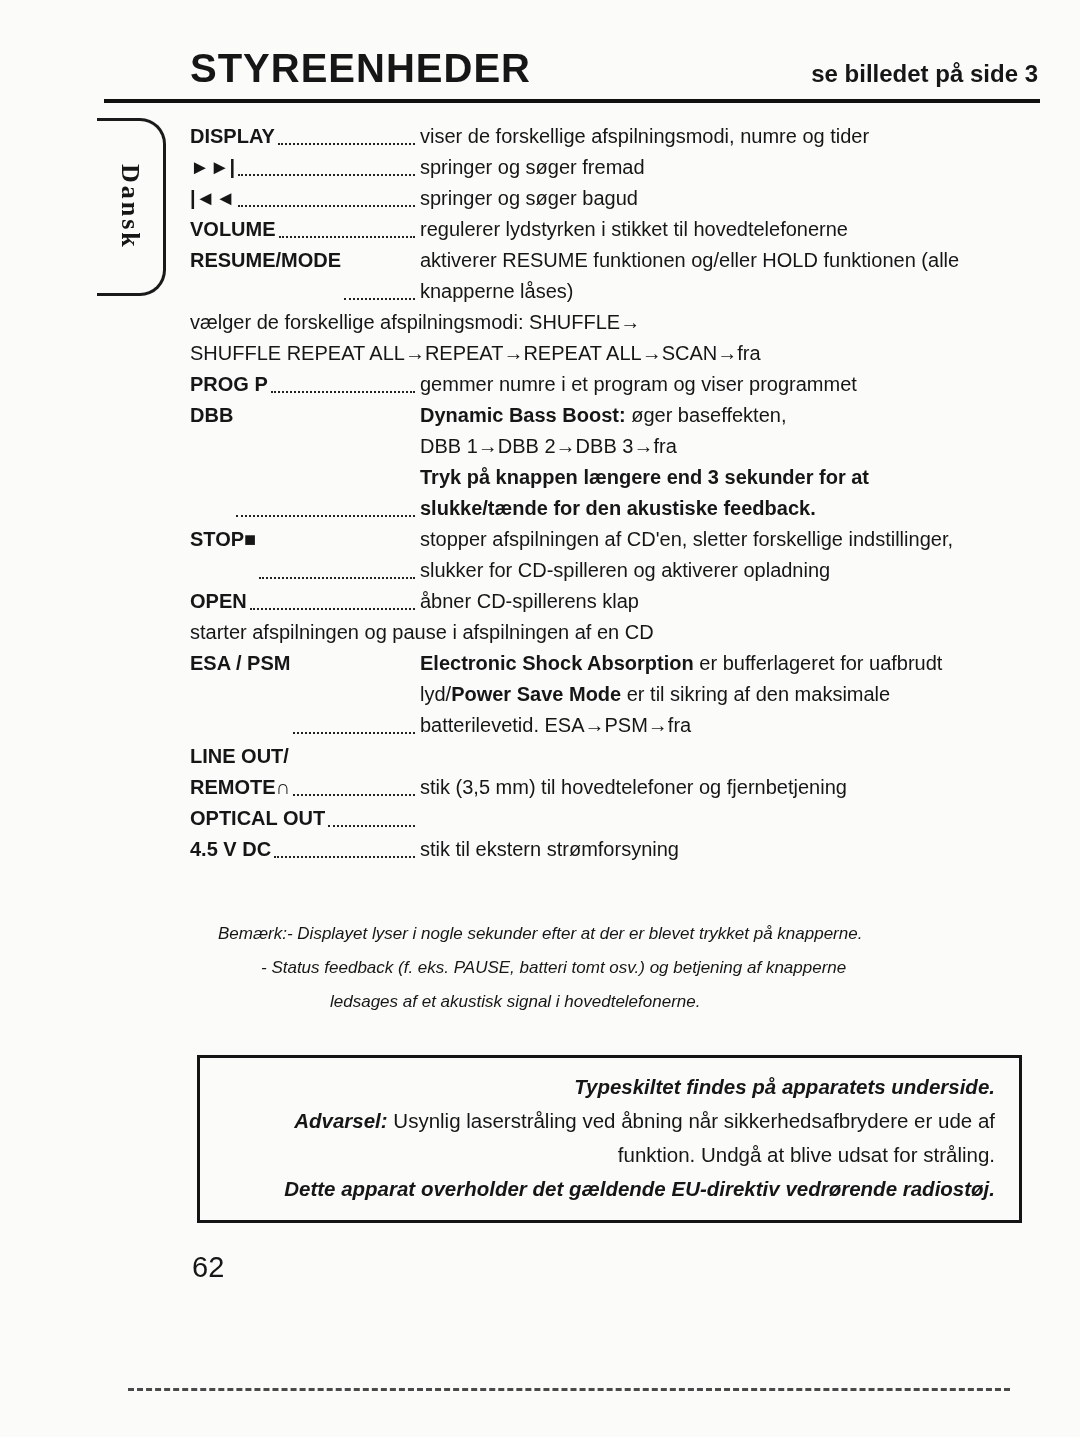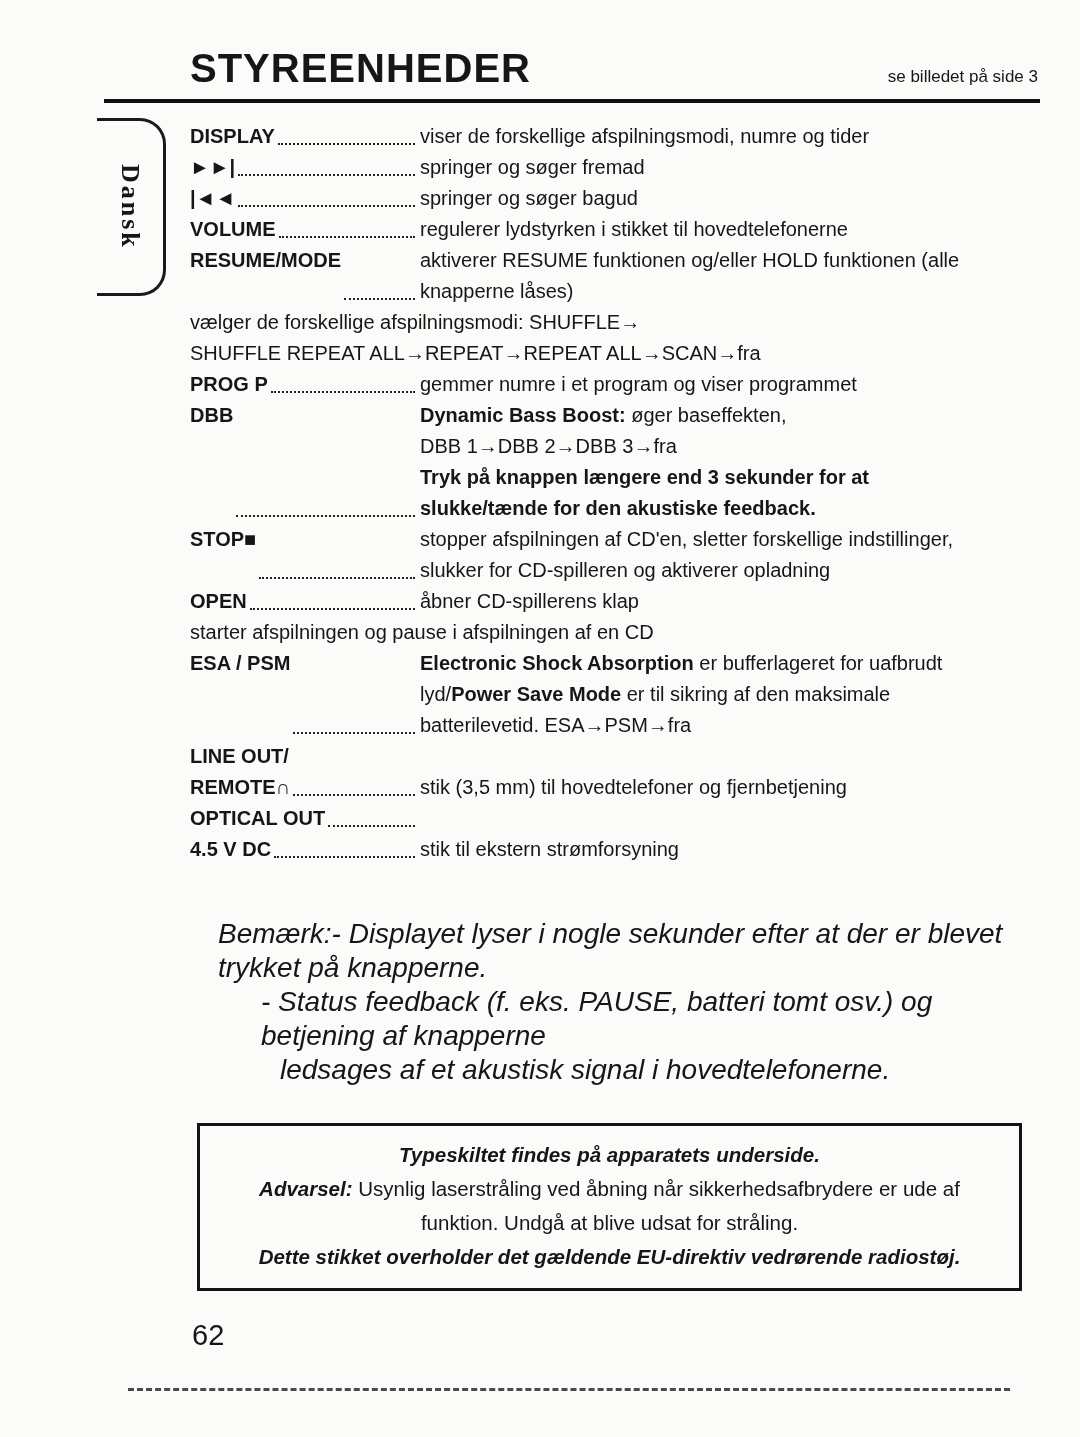--- a/index.html
+++ b/index.html
@@ -3,48 +3,48 @@
 <meta charset="utf-8">
 <style>
   html,body{margin:0;padding:0;background:#dcdcdc;}
   .page{
     width:1080px;height:1437px;margin:0 auto;background:#fbfbf9;
     position:relative;overflow:hidden;color:#161616;
     font-family:"Liberation Sans","DejaVu Sans",sans-serif;
   }
   .header{display:flex;align-items:baseline;padding:46px 42px 0 190px;gap:8px;}
   .title{font-size:40px;font-weight:800;letter-spacing:1px;}
-  .subtitle{margin-left:auto;font-size:17px;font-weight:400;}
+  .subtitle{margin-left:auto;font-size:24px;font-weight:700;}
   .rule{border:none;border-top:4px solid #101010;margin:8px 40px 18px 104px;}
 
   .dansk-tab{
     position:absolute;left:97px;top:118px;width:66px;height:172px;
     border:3.5px solid #1a1a1a;border-left:none;border-radius:0 26px 26px 0;
     display:flex;align-items:center;justify-content:center;background:#fbfbf9;
   }
   .dansk-tab span{
     writing-mode:vertical-rl;font-family:"Liberation Serif","DejaVu Serif",serif;
     font-weight:700;font-size:26px;letter-spacing:3px;
   }
 
   .entries{margin:6px 40px 0 190px;font-size:20px;line-height:31px;}
   .entry{display:grid;grid-template-columns:230px 1fr;}
   .term-cell{display:flex;font-weight:700;white-space:nowrap;}
   .leader{flex:1;align-self:flex-end;margin:0 5px 7px 3px;border-bottom:2.5px dotted #222;min-width:10px;}
   .desc-cell{min-height:31px;}
   .desc-line{white-space:nowrap;}
   .b{font-weight:700;}
 
-  .note{margin:52px 40px 0 218px;font-size:28px;line-height:34px;font-style:italic;}
+  .note{margin:52px 40px 0 218px;font-size:17px;line-height:34px;font-style:italic;}
   .note-line2{margin-left:43px;}
-  .note-line3{margin-left:62px;}
+  .note-line3{margin-left:112px;}
 
   .warnbox{
     margin:36px 58px 0 197px;border:3px solid #141414;
-    padding:12px 24px 14px;font-size:20.5px;line-height:34px;text-align:center;
+    padding:12px 24px 14px;font-size:20.5px;line-height:34px;text-align:right;
   }
   .wb-bi{font-weight:700;font-style:italic;}
 
   .pagenum{margin:28px 0 0 192px;font-size:29px;}
   .dashes{position:absolute;left:128px;right:70px;bottom:46px;border-top:3px dashed #4a4a4a;}
 </style>
 </head>
 <body>
 
 <div class="page">
@@ -205,20 +205,20 @@
   <div class="note">
     <div class="note-line1">Bemærk:- Displayet lyser i nogle sekunder efter at der er blevet trykket på knapperne.</div>
     <div class="note-line2">- Status feedback (f. eks. PAUSE, batteri tomt osv.) og betjening af knapperne</div>
     <div class="note-line3">ledsages af et akustisk signal i hovedtelefonerne.</div>
   </div>
 
   <div class="warnbox">
     <div class="wb-bi">Typeskiltet findes på apparatets underside.</div>
     <div><span class="wb-bi">Advarsel:</span><span> Usynlig laserstråling ved åbning når sikkerhedsafbrydere er ude af</span></div>
     <div>funktion. Undgå at blive udsat for stråling.</div>
-    <div class="wb-bi">Dette stikket overholder det gældende EU-direktiv vedrørende radiostøj.</div>
+    <div class="wb-bi">Dette apparat overholder det gældende EU-direktiv vedrørende radiostøj.</div>
   </div>
 
   <div class="pagenum">62</div>
 
   <div class="dashes"></div>
 
 </div>
 
 </body></html>

